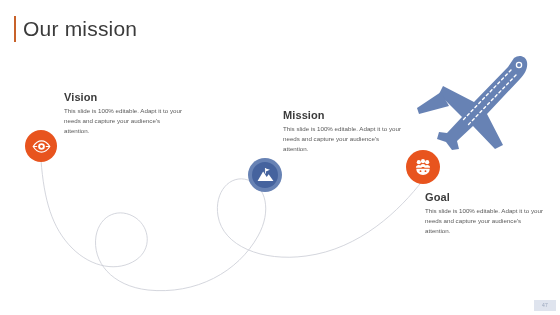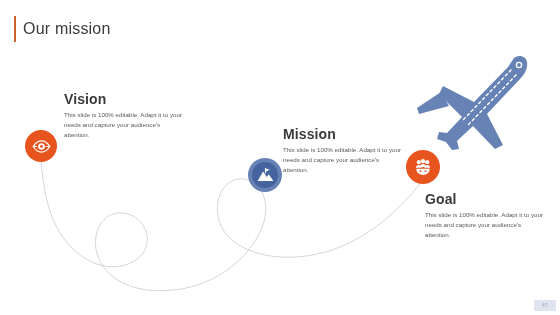--- a/index.html
+++ b/index.html
@@ -25,21 +25,21 @@
     align-items: center;
     height: 30px;
   }
   #title-accent {
     width: 2px;
     height: 26px;
     background: #c8622a;
     margin-right: 7px;
   }
   #title-text {
-    font-size: 16px;
+    font-size: 21px;
     font-weight: 400;
     color: #3b3b3b;
     letter-spacing: 0.2px;
     white-space: nowrap;
   }
 
   
   #path-svg {
     position: absolute;
     left: 0;
@@ -69,33 +69,33 @@
   .marker svg { position: relative; z-index: 2; }
 
   #marker-vision  { left: 25px;  top: 130px; width: 32px; height: 32px; }
   #marker-mission { left: 248px; top: 158px; width: 34px; height: 34px; }
   #marker-goal    { left: 406px; top: 150px; width: 34px; height: 34px; }
 
   
   .block { position: absolute; width: 118px; }
   .block h3 {
     margin: 0 0 3px 0;
-    font-size: 14px;
+    font-size: 11px;
     font-weight: 700;
     color: #3b3b3b;
     letter-spacing: 0.1px;
   }
   .block p {
     margin: 0;
     font-size: 6.2px;
     line-height: 1.62;
     color: #5a5a5a;
   }
   #block-vision  { left: 64px;  top: 91px; }
-  #block-mission { left: 283px; top: 126px; }
+  #block-mission { left: 283px; top: 109px; }
   #block-goal    { left: 425px; top: 191px; }
 
   
   #airplane {
     position: absolute;
     left: 415px;
     top: 52px;
     width: 132px;
     height: 98px;
   }

